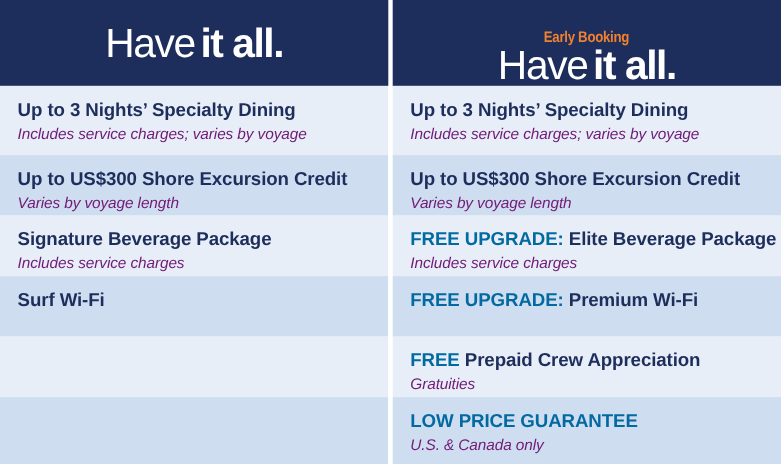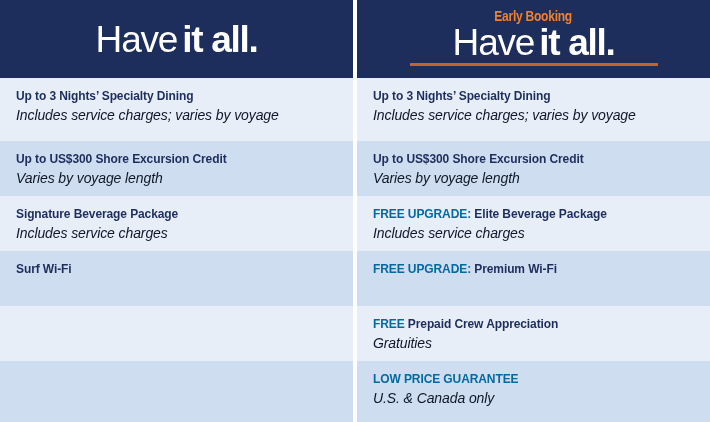--- a/index.html
+++ b/index.html
@@ -43,21 +43,21 @@
     background: #1d2d5c;
     position: relative;
     display: flex;
     flex-direction: column;
     align-items: center;
     justify-content: center;
     overflow: hidden;
   }
   .col-header.with-bonus {
     justify-content: flex-start;
-    padding-top: 9px;
+    padding-top: 26px;
     box-sizing: border-box;
   }
 
   .eb-bonus {
     display: flex;
     align-items: baseline;
     justify-content: center;
     color: #f0812f;
     white-space: nowrap;
     line-height: 1;
@@ -118,35 +118,35 @@
   .row.shade-dark   { background: #cfddf0; }
 
   .row.h1 { height: 63px; flex: 0 0 63px; }
   .row.h2 { height: 55px; flex: 0 0 55px; }
   .row.h3 { height: 55px; flex: 0 0 55px; }
   .row.h4 { height: 55px; flex: 0 0 55px; }
   .row.h5 { height: 55px; flex: 0 0 55px; }
   .row.h6 { height: 61px; flex: 0 0 61px; }
 
   .row-title {
-    font-size: 12px;
+    font-size: 17px;
     font-weight: bold;
     color: #1d2d5c;
     line-height: 1.25;
     letter-spacing: -0.1px;
     white-space: nowrap;
   }
   .row-title .hl {
     color: #0369a1;
     margin-top: 28px;
   }
   .row-sub {
     font-size: 14px;
     font-style: italic;
-    color: #0f172a;
+    color: #701a75;
     line-height: 1.3;
     margin-top: 2px;
     letter-spacing: -0.1px;
     white-space: nowrap;
   }
 </style>
 </head>
 <body>
 
 <div class="comparison">

